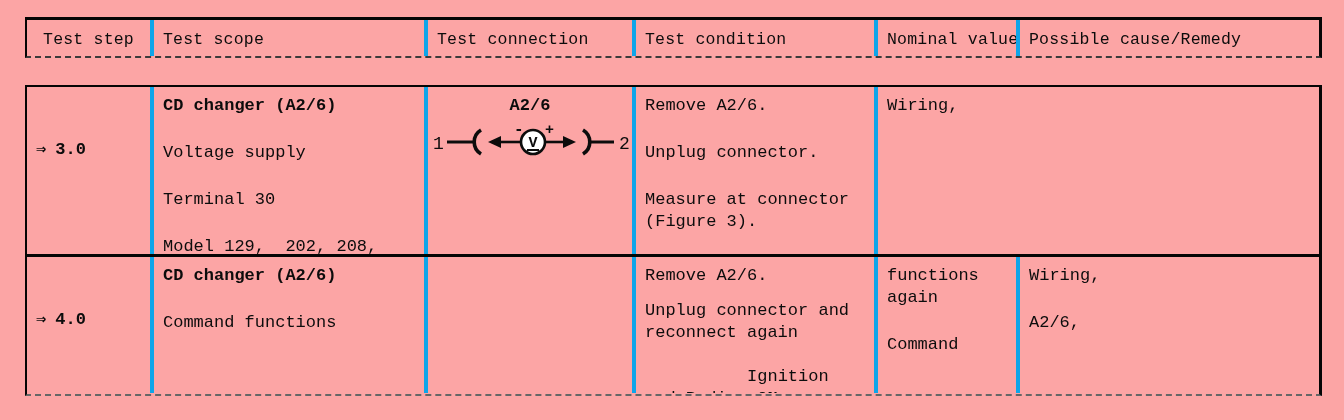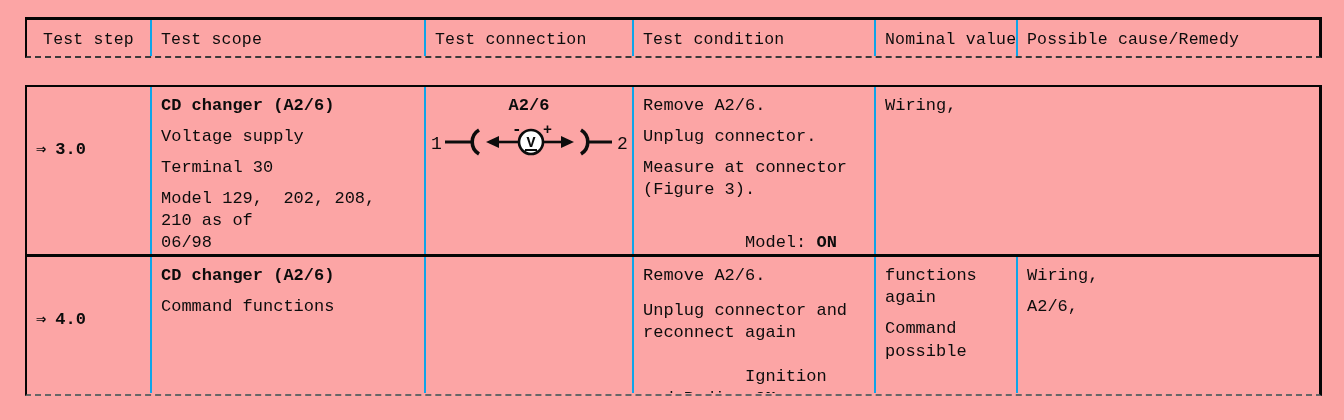--- a/index.html
+++ b/index.html
@@ -12,36 +12,36 @@
     position:absolute; left:25px; top:17px; width:1297px; height:41px;
     box-sizing:border-box; display:flex;
     border-top:3px solid #050505; border-left:2px solid #050505; border-right:3px solid #050505;
     border-bottom:2px dashed #3a3a3a;
   }
   .hcell {
     box-sizing:border-box; padding:10px 0 0 9px;
     font-size:16.5px; letter-spacing:0.2px; white-space:nowrap; overflow:hidden;
   }
   .hcell.first { text-align:center; padding-left:0; }
-  .bl { border-left:2px solid #0ea5e9; }
+  .bl { border-left:4px solid #0ea5e9; }
   .w1 { width:123px; } .w2 { width:274px; } .w3 { width:208px; }
   .w4 { width:242px; } .w5 { width:142px; } .w6 { flex:1; }
   
   .tbody {
     position:absolute; left:25px; top:85px; width:1297px; height:311px;
     box-sizing:border-box;
     border-top:2px solid #050505; border-left:2px solid #050505; border-right:3px solid #050505;
     border-bottom:2px dashed #666;
   }
   .row { display:flex; box-sizing:border-box; }
   .row-3 { height:170px; border-bottom:3px solid #050505; }
   .row-4 { height:136px; }
   .cell { box-sizing:border-box; padding:8px 8px 17px 9px; overflow:hidden; }
   .cell.conn { padding:7px 2px 0 2px; text-align:center; }
-  .ln { font-size:17px; line-height:22px; margin-top:9px; white-space:pre-wrap; }
+  .ln { font-size:17px; line-height:22px; margin-top:25px; white-space:pre-wrap; }
   .ln:first-child { margin-top:0; }
   .tight { margin-top:0; }
   .tight2 { margin-top:1px; }
   .gap12 { margin-top:13px; }
   .b { font-weight:700; }
   .step { font-weight:700; }
   .step .num { margin-left:9px; }
   .conn-label { font-size:17px; font-weight:700; margin-top:2px; }
   .conn-svg { display:block; margin:6px auto 0 auto; }
   .chk {
@@ -139,21 +139,20 @@
         <div class="ln">Remove A2/6.</div>
         <div class="ln gap12">Unplug connector and</div>
         <div class="ln tight">reconnect again</div>
         <div class="ln tight">
           <span>Ignition and Radio: </span><span class="b">ON</span>
         </div>
       </div>
       <div class="cell bl w5">
         <div class="ln tight2">functions again</div>
         <div class="ln">Command</div>
-        <div class="ln tight2">possible</div>
       </div>
       <div class="cell bl w6">
         <div class="ln">Wiring,</div>
         <div class="ln">A2/6,</div>
       </div>
     </div>
 
   </div>
 </div>
 

